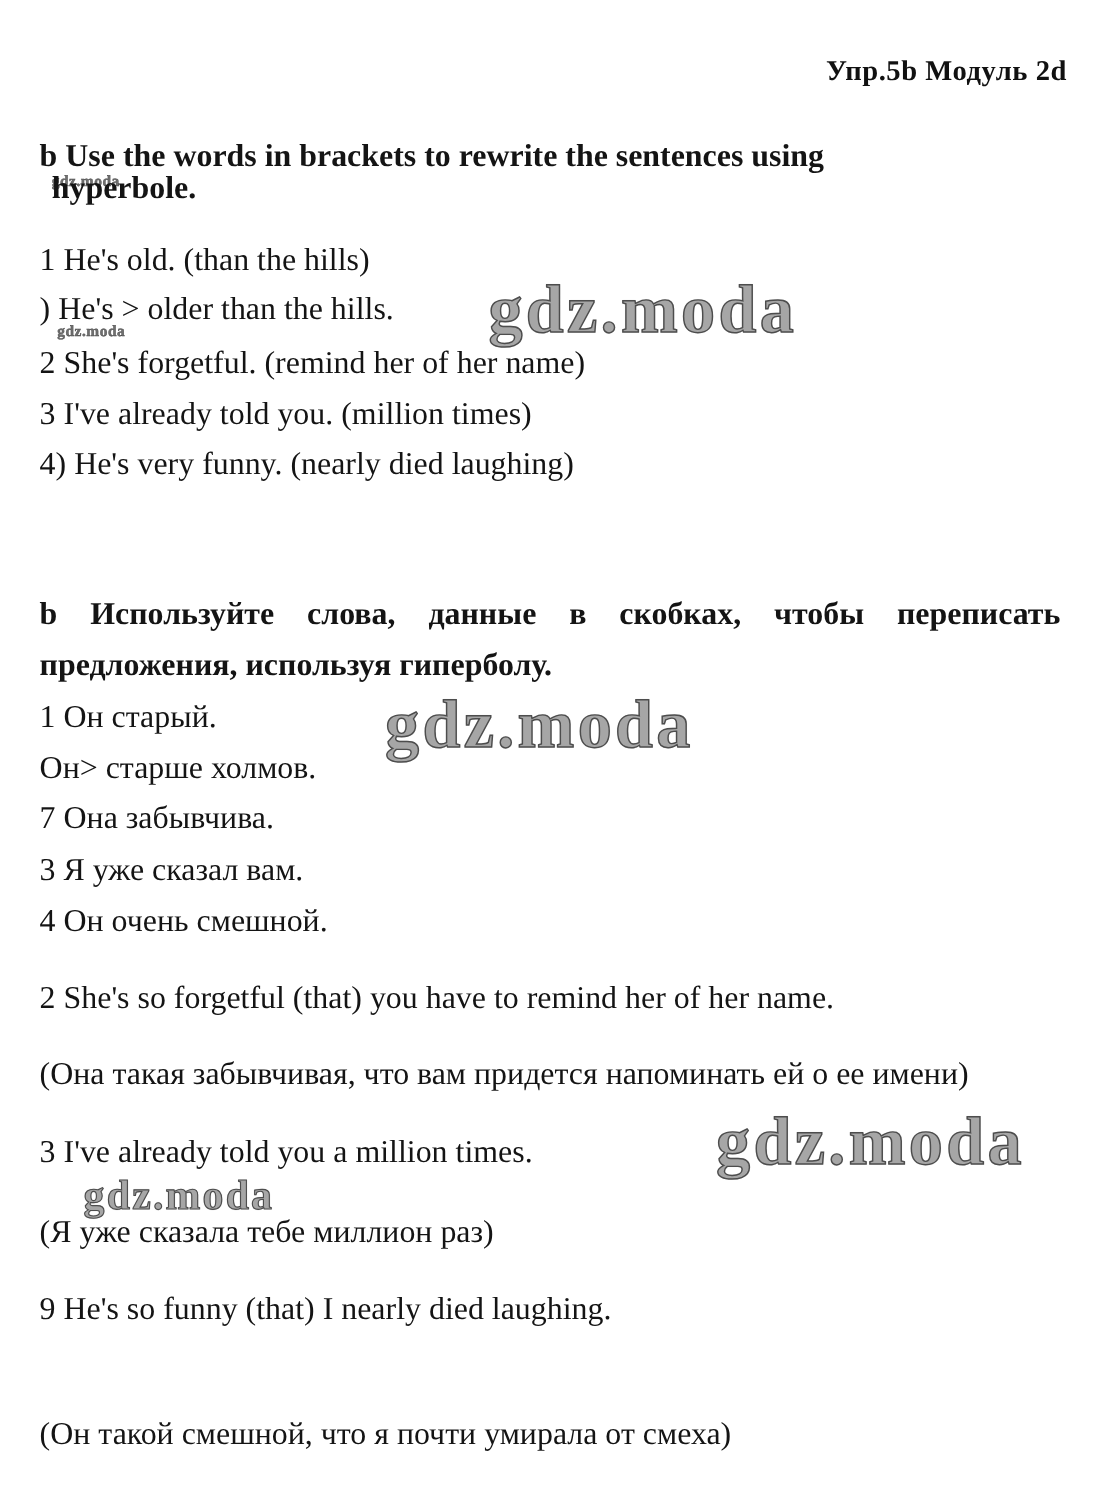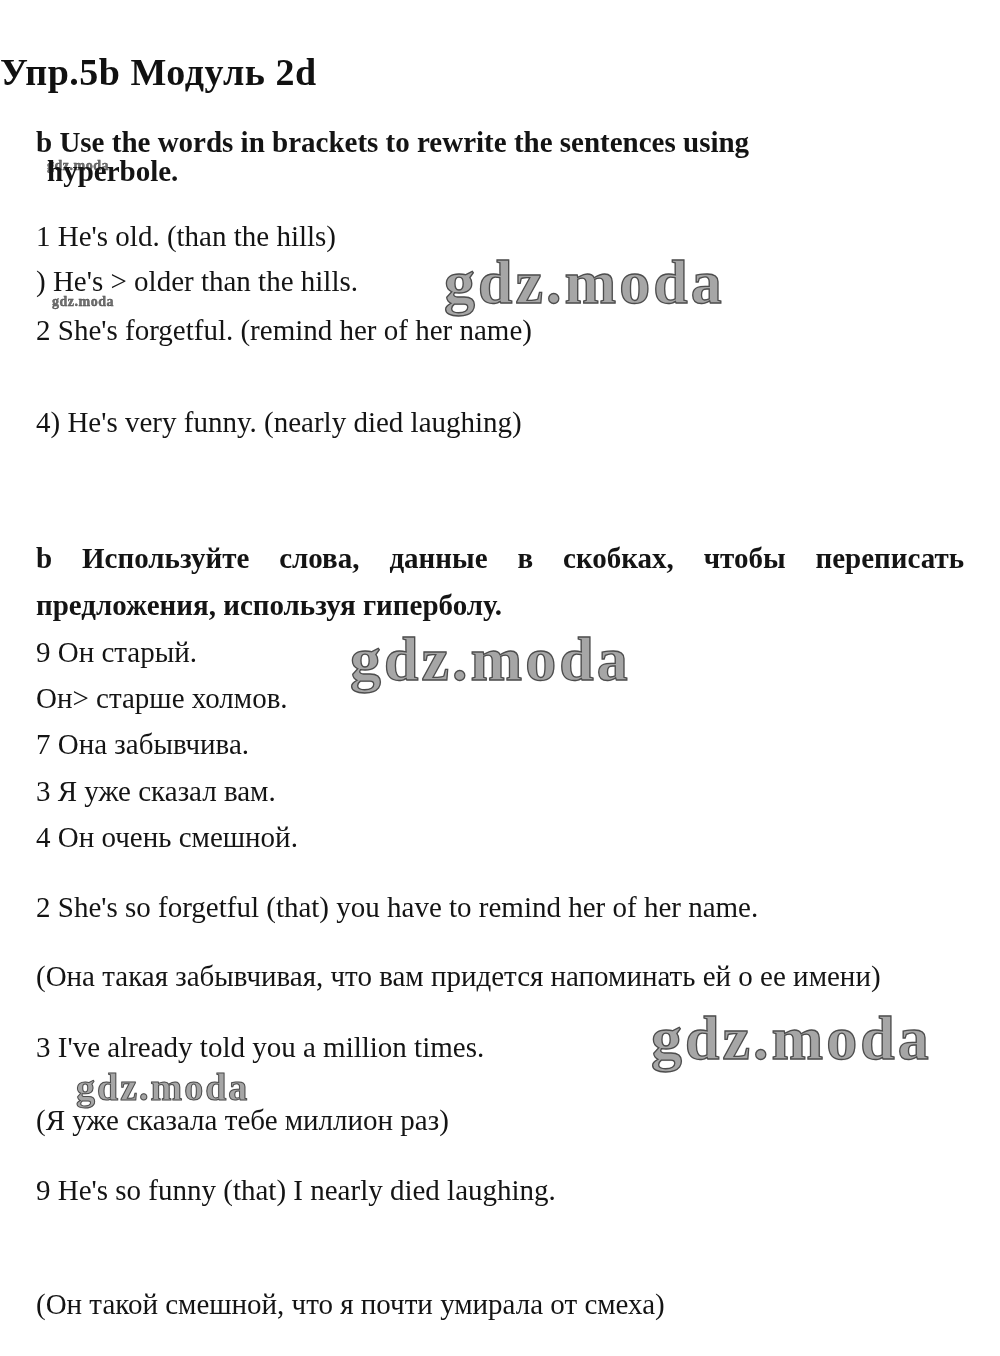--- a/index.html
+++ b/index.html
@@ -23,22 +23,22 @@
     line-height: 1.1;
     white-space: nowrap;
     color: #141414;
   }
   .bold { font-weight: bold; }
   #exercise-title {
     position: absolute;
     top: 50px;
     left: 0;
     width: 970px;
-    text-align: left;
-    font-size: 38px;
+    text-align: right;
+    font-size: 26px;
     font-weight: bold;
     letter-spacing: 0.5px;
   }
   .ru-heading-justified {
     width: 928px;
     white-space: normal;
     text-align: justify;
     text-align-last: justify;
   }
   
@@ -73,26 +73,27 @@
 
   <div class="line bold" style="top:127px;">b Use the words in brackets to rewrite the sentences using</div>
   <div class="wm wm-small" style="top:159px; left:47px;">gdz.moda</div>
   <div class="line bold" style="top:156px;margin-left:11px;">hyperbole.</div>
 
   <div class="line" style="top:221px;">1 He's old. (than the hills)</div>
   <div class="line" style="top:266px;">) He's &gt; older than the hills.</div>
   <div class="wm wm-big" style="top:251px; left:444px;">gdz.moda</div>
   <div class="wm wm-small" style="top:295px; left:52px;">gdz.moda</div>
   <div class="line" style="top:315px;">2 She's forgetful. (remind her of her name)</div>
+  <div class="line" style="top:361px;">3 I've already told you. (million times)</div>
   <div class="line" style="top:407px;">4) He's very funny. (nearly died laughing)</div>
 
   <div class="line bold" style="top:590px;">предложения, используя гиперболу.</div>
   <div class="line bold ru-heading-justified" style="top:543px;">b Используйте слова, данные в скобках, чтобы переписать</div>
 
-  <div class="line" style="top:637px;">9 Он старый.</div>
+  <div class="line" style="top:637px;">1 Он старый.</div>
   <div class="wm wm-big" style="top:628px; left:350px;">gdz.moda</div>
   <div class="line" style="top:683px;">Он&gt; старше холмов.</div>
   <div class="line" style="top:729px;">7 Она забывчива.</div>
   <div class="line" style="top:776px;">3 Я уже сказал вам.</div>
   <div class="line" style="top:822px;">4 Он очень смешной.</div>
 
   <div class="line" style="top:892px;">2 She's so forgetful (that) you have to remind her of her name.</div>
   <div class="line" style="top:961px;">(Она такая забывчивая, что вам придется напоминать ей о ее имени)</div>
 
   <div class="line" style="top:1032px;">3 I've already told you a million times.</div>

